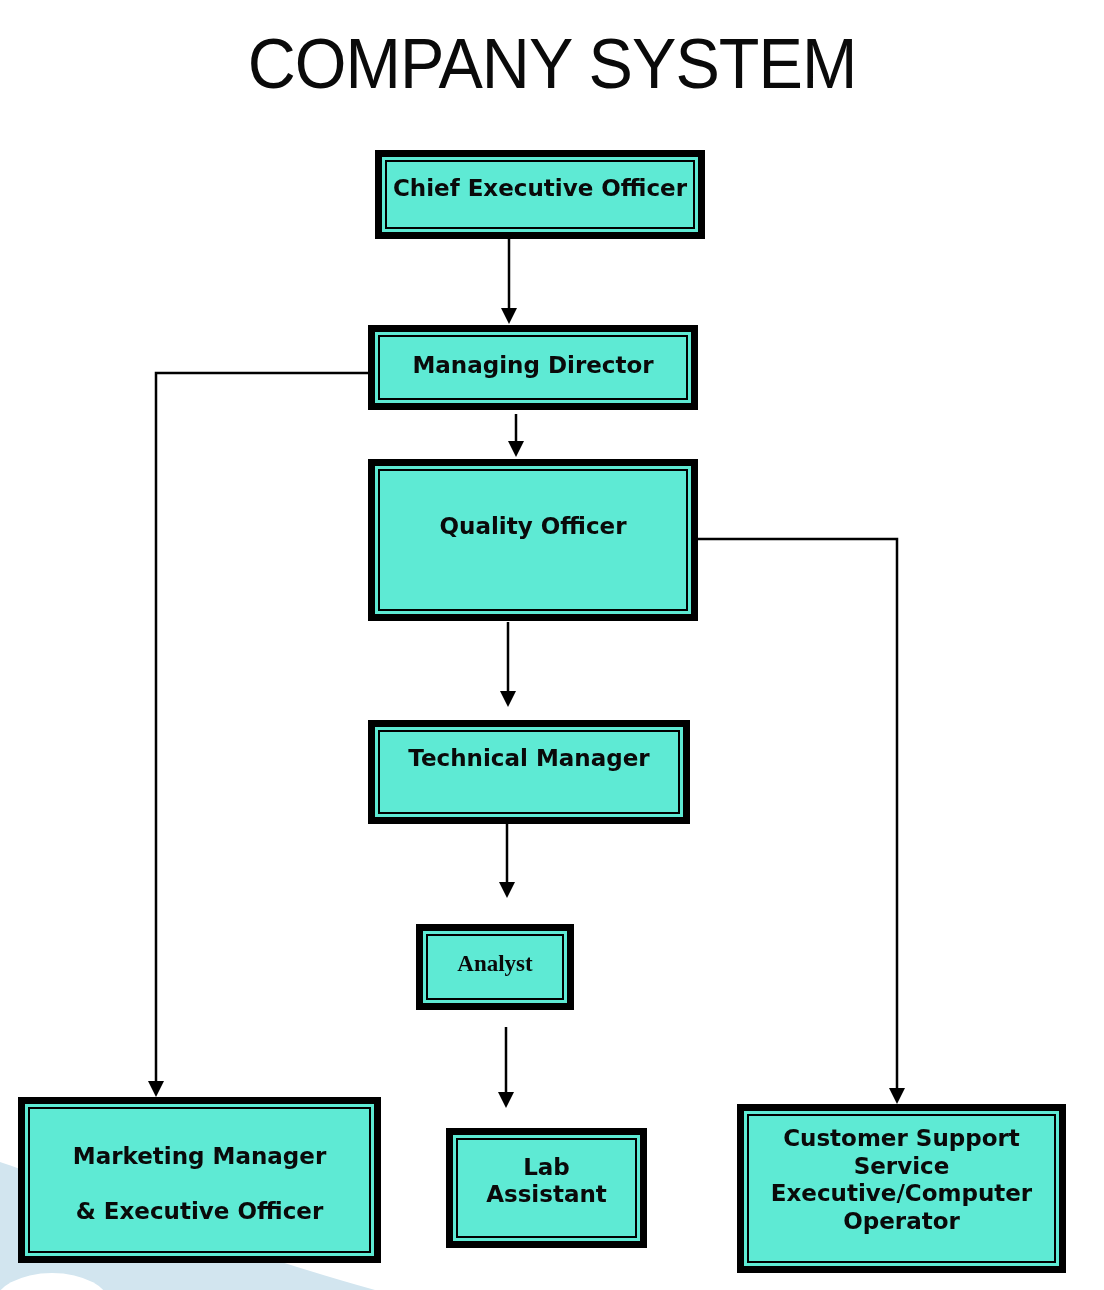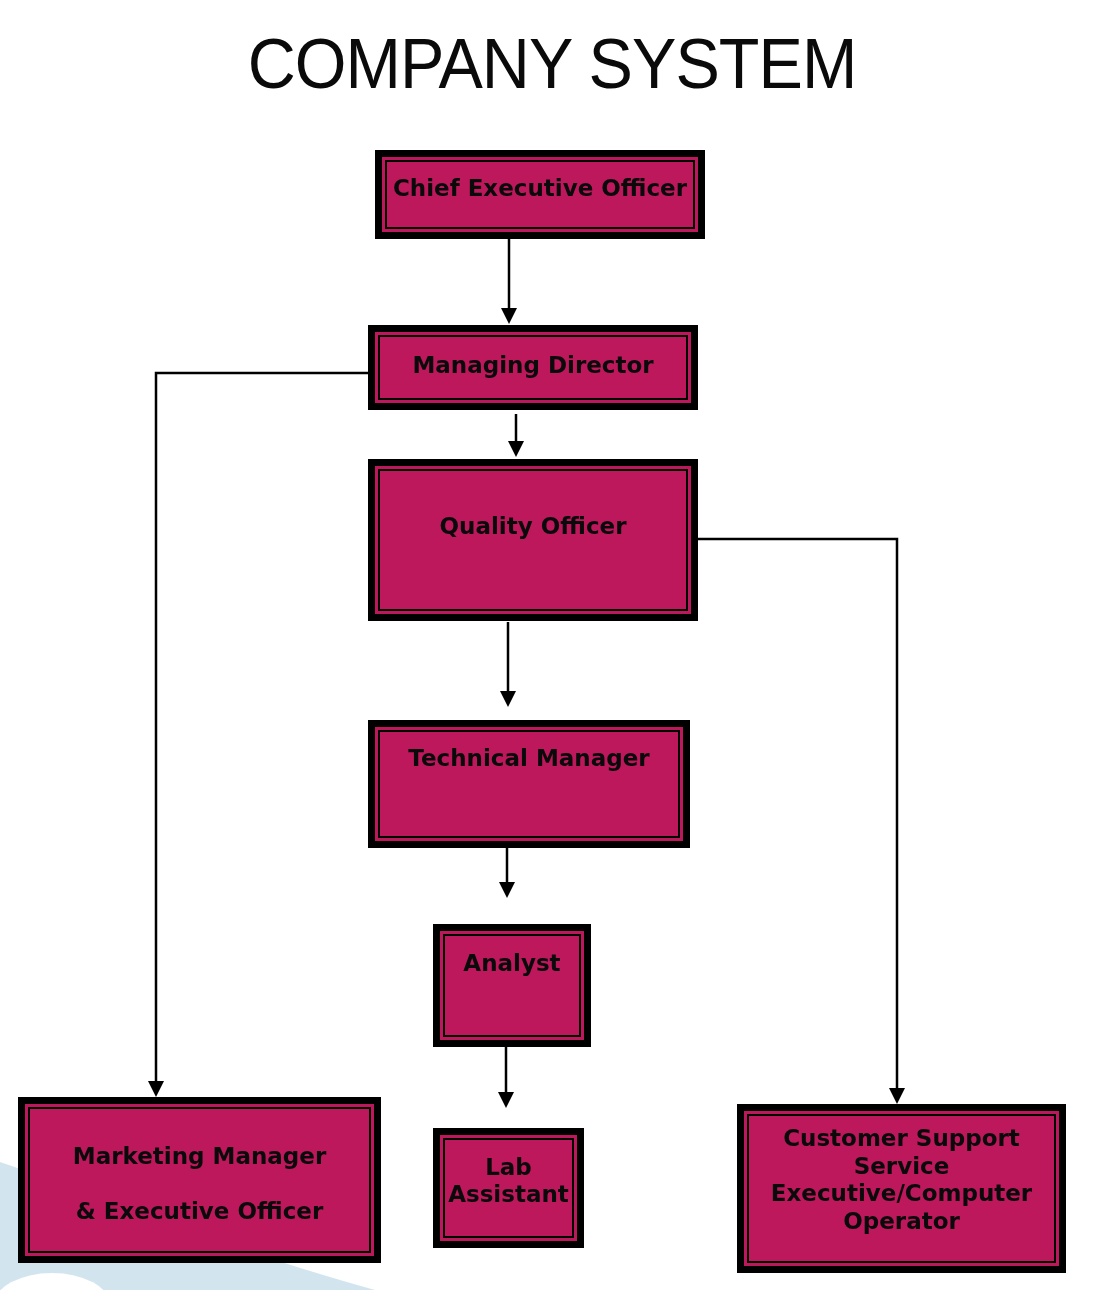--- a/index.html
+++ b/index.html
@@ -17,21 +17,21 @@
     font-family:"Liberation Sans", sans-serif;
     font-size:70px;
     font-weight:400;
     letter-spacing:-1px;
     color:#0a0a0a;
     transform:scaleX(0.95);
   }
   .node {
     position:absolute;
     border:7px solid #000;
-    background:#be185d;
+    background:#5eead4;
     padding:3px;
     box-sizing:border-box;
   }
   .node-inner {
     width:100%; height:100%;
     border:2px solid #000;
     box-sizing:border-box;
     display:flex;
     justify-content:center;
     align-items:flex-start;
@@ -45,25 +45,25 @@
     color:#0a0a0a;
     white-space:pre-line;
   }
   
   #node-ceo       { left:375px; top:150px;  width:330px; height:89px;  }
   #node-ceo       .node-label { padding-top:13px; }
   #node-md        { left:368px; top:325px;  width:330px; height:85px;  }
   #node-md        .node-label { padding-top:15px; }
   #node-qm        { left:368px; top:459px;  width:330px; height:162px; }
   #node-qm        .node-label { padding-top:42px; }
-  #node-tm        { left:368px; top:720px;  width:322px; height:128px; }
+  #node-tm        { left:368px; top:720px;  width:322px; height:104px; }
   #node-tm        .node-label { padding-top:13px; }
-  #node-analyst   { left:433px; top:924px;  width:158px; height:123px; }
+  #node-analyst   { left:416px; top:924px;  width:158px; height:86px;font-family:Liberation Serif, serif; }
   #node-analyst   .node-label { padding-top:14px; }
-  #node-lab       { left:433px; top:1128px; width:151px; height:120px; }
+  #node-lab       { left:446px; top:1128px; width:201px; height:120px; }
   #node-lab       .node-label { padding-top:14px; line-height:1.18; }
   #node-marketing { left:18px;  top:1097px; width:363px; height:166px; }
   #node-marketing .node-label { padding-top:34px; }
   #node-css       { left:737px; top:1104px; width:329px; height:169px; }
   #node-css       .node-label { padding-top:9px; }
 
   #connector-layer, #decor-layer {
     position:absolute; left:0; top:0;
     width:1104px; height:1290px;
     pointer-events:none;

